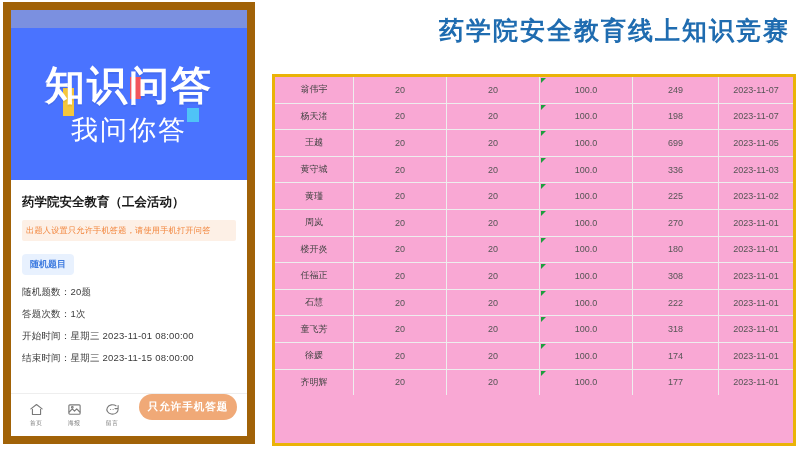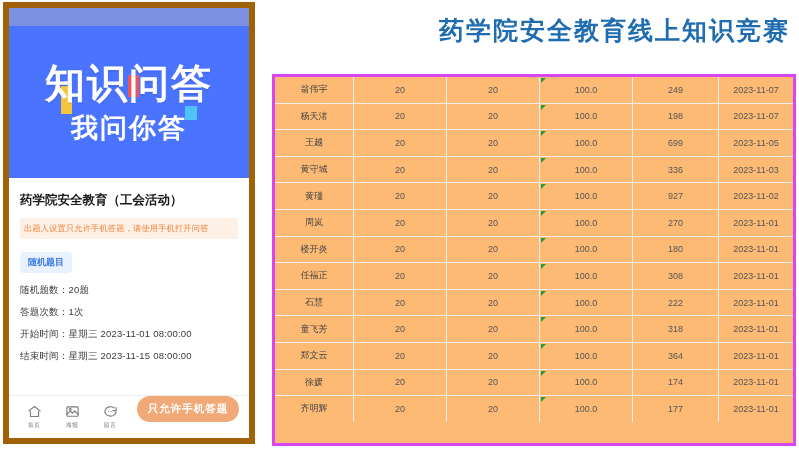--- a/index.html
+++ b/index.html
@@ -6,21 +6,21 @@
   body{
     width:799px;height:449px;
     background:#ffffff;
     font-family:"Liberation Sans","DejaVu Sans",sans-serif;
     overflow:hidden;position:relative;
   }
 
   
   #phone-panel{
     position:absolute;left:3px;top:2px;width:252px;height:442px;
-    border:6px solid #a16207;
+    border:8px solid #a16207;
     box-sizing:border-box;
     background:#ffffff;
     display:flex;flex-direction:column;
   }
   #phone-statusbar{
     height:18px;background:#7b90e0;flex:0 0 auto;
   }
   #banner{
     flex:0 0 auto;height:152px;
     background:#4a73ff;
@@ -30,21 +30,21 @@
   }
   #banner-accents{position:absolute;left:0;top:0;width:100%;height:100%;}
   .accent{position:absolute;}
   #banner-title{
     color:#ffffff;font-size:40px;font-weight:bold;
     letter-spacing:2px;line-height:1;
     position:relative;z-index:3;
     text-shadow:0 2px 0 rgba(0,0,0,0.06);
   }
   #banner-sub{
-    color:#ffffff;font-size:27px;font-weight:bold;
+    color:#ffffff;font-size:27px;font-weight:normal;
     letter-spacing:2px;margin-top:12px;line-height:1;
     position:relative;z-index:3;text-align:center;
   }
 
   #phone-body{
     flex:1 1 auto;background:#ffffff;padding:10px 11px 0 11px;
     box-sizing:border-box;position:relative;
   }
   #quiz-title{
     font-size:12.5px;font-weight:bold;color:#1a1a1a;
@@ -94,21 +94,21 @@
   #slide-title{
     position:absolute;left:290px;top:14px;width:500px;
     text-align:right;
     font-family:"Liberation Serif","DejaVu Serif",serif;
     font-size:25px;font-weight:bold;color:#1f6cb0;
     letter-spacing:2px;
   }
 
   #table-wrap{
     position:absolute;left:272px;top:74px;width:524px;height:372px;
-    border:3px solid #d946ef;box-sizing:border-box;background:#fdba74;
+    border:3px solid #eab308;box-sizing:border-box;background:#f9a8d4;
     overflow:hidden;
   }
   table{
     width:100%;border-collapse:collapse;table-layout:fixed;
   }
   td{
     height:25.6px;
     border-bottom:1px solid #eeeeee;
     border-right:1px solid #eeeeee;
     font-size:9px;color:#555555;
@@ -248,21 +248,21 @@
           <td class="c-correct">20</td>
           <td class="c-score cmt">100.0</td>
           <td class="c-time">336</td>
           <td class="c-date">2023-11-03</td>
         </tr>
         <tr>
           <td class="c-name">黄瑾</td>
           <td class="c-total">20</td>
           <td class="c-correct">20</td>
           <td class="c-score cmt">100.0</td>
-          <td class="c-time">927</td>
+          <td class="c-time">225</td>
           <td class="c-date">2023-11-02</td>
         </tr>
         <tr>
           <td class="c-name">周岚</td>
           <td class="c-total">20</td>
           <td class="c-correct">20</td>
           <td class="c-score cmt">100.0</td>
           <td class="c-time">270</td>
           <td class="c-date">2023-11-01</td>
         </tr>
@@ -289,28 +289,20 @@
           <td class="c-score cmt">100.0</td>
           <td class="c-time">222</td>
           <td class="c-date">2023-11-01</td>
         </tr>
         <tr>
           <td class="c-name">童飞芳</td>
           <td class="c-total">20</td>
           <td class="c-correct">20</td>
           <td class="c-score cmt">100.0</td>
           <td class="c-time">318</td>
-          <td class="c-date">2023-11-01</td>
-        </tr>
-        <tr>
-          <td class="c-name">郑文云</td>
-          <td class="c-total">20</td>
-          <td class="c-correct">20</td>
-          <td class="c-score cmt">100.0</td>
-          <td class="c-time">364</td>
           <td class="c-date">2023-11-01</td>
         </tr>
         <tr>
           <td class="c-name">徐媛</td>
           <td class="c-total">20</td>
           <td class="c-correct">20</td>
           <td class="c-score cmt">100.0</td>
           <td class="c-time">174</td>
           <td class="c-date">2023-11-01</td>
         </tr>

